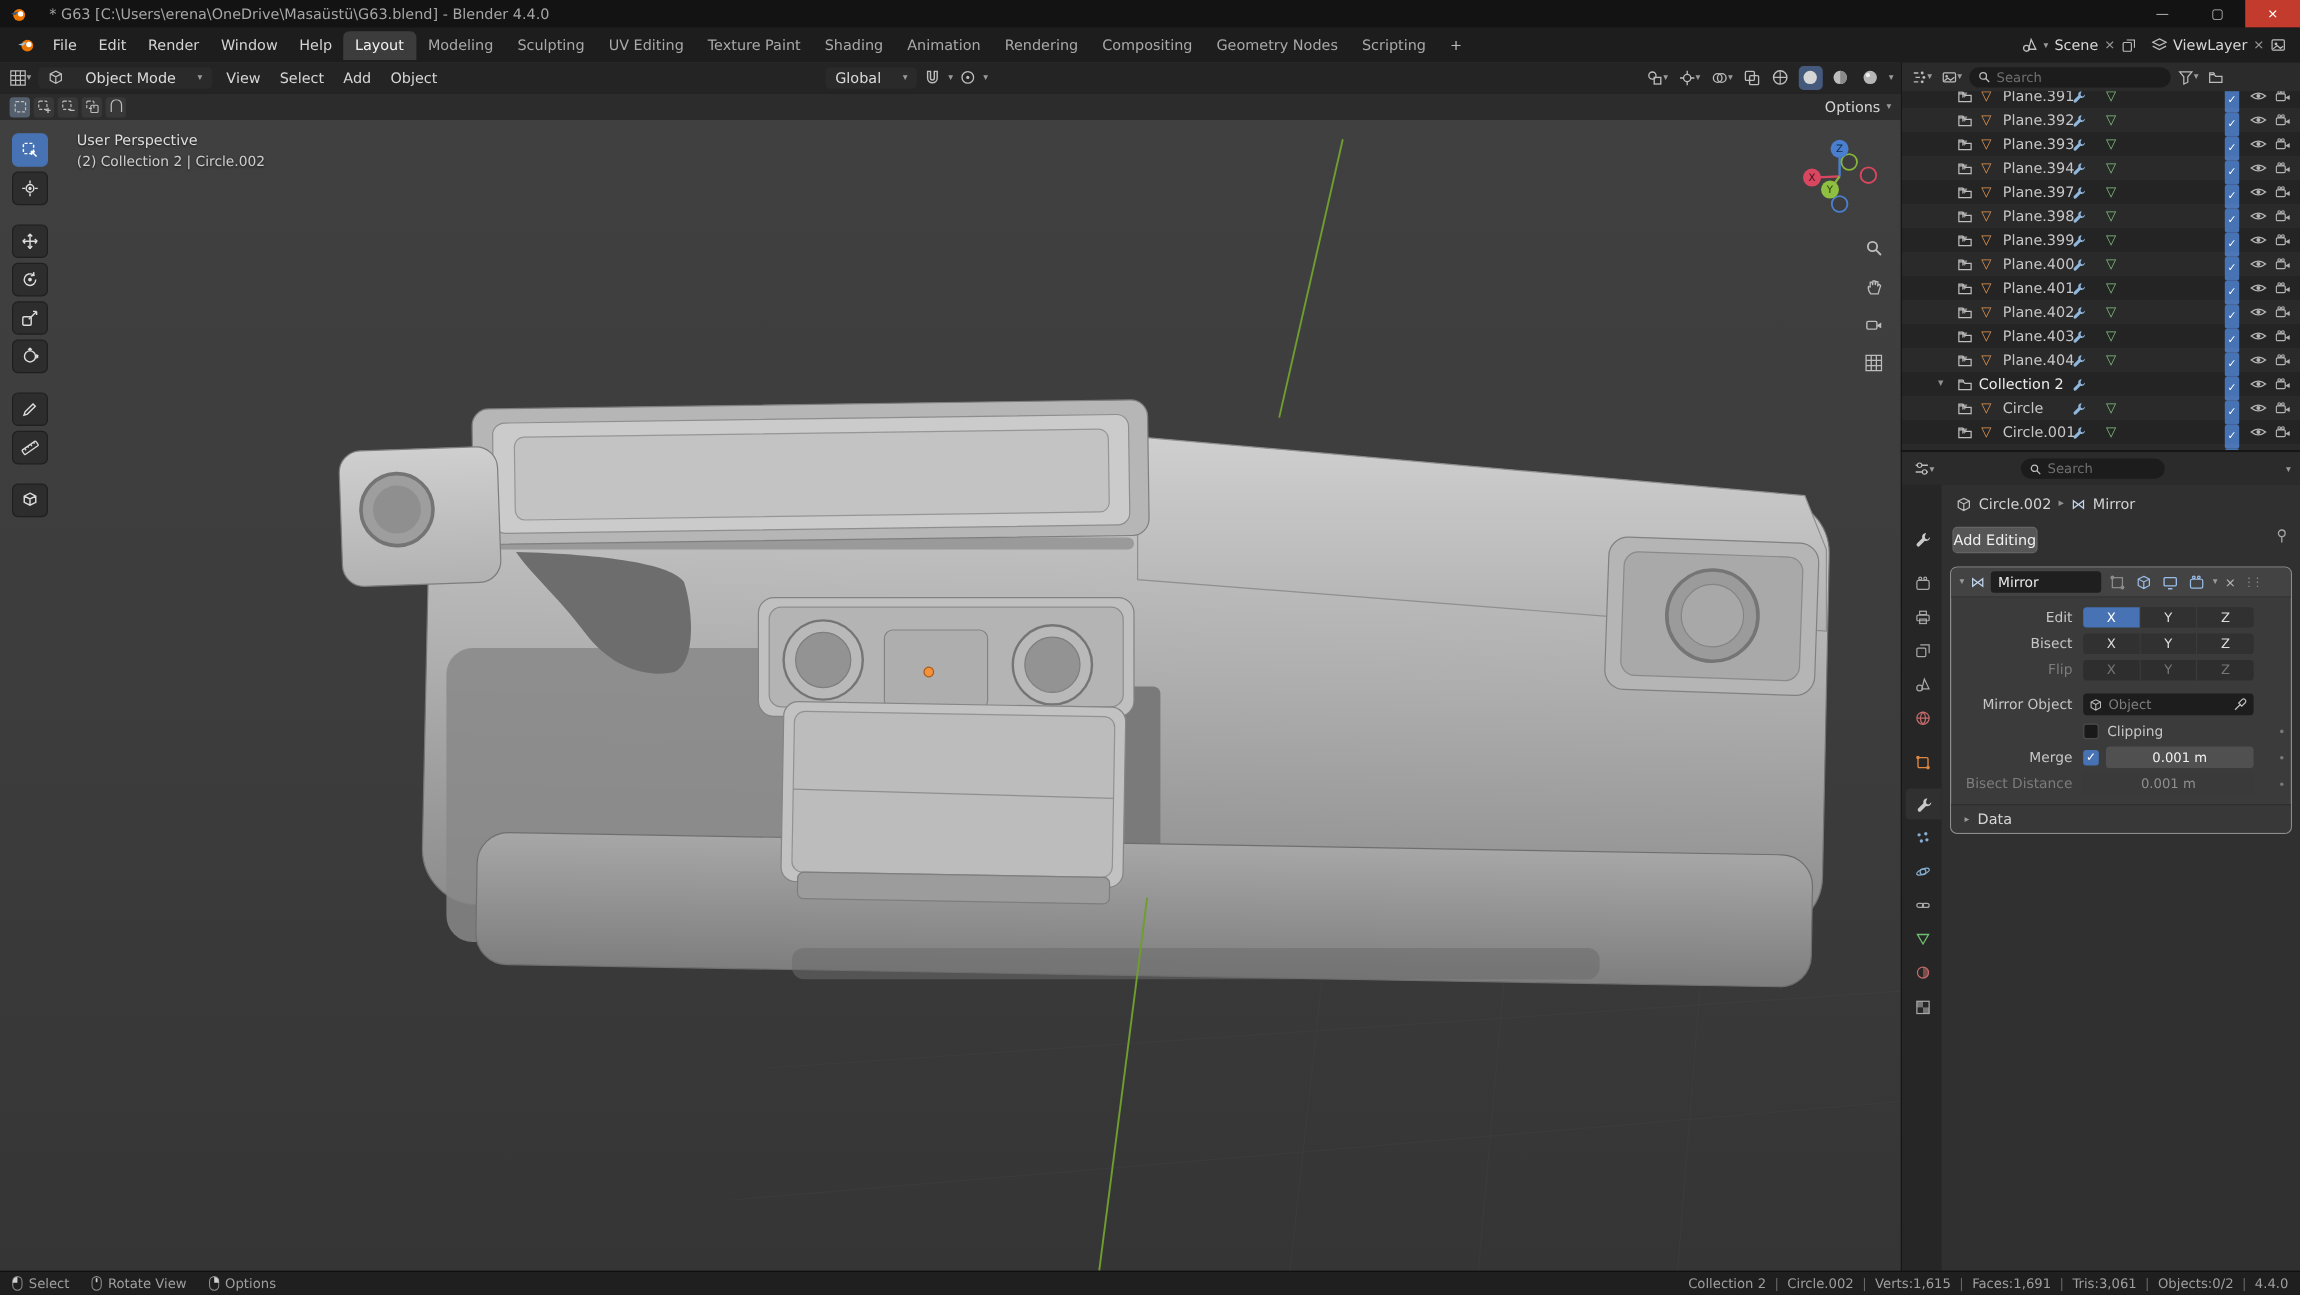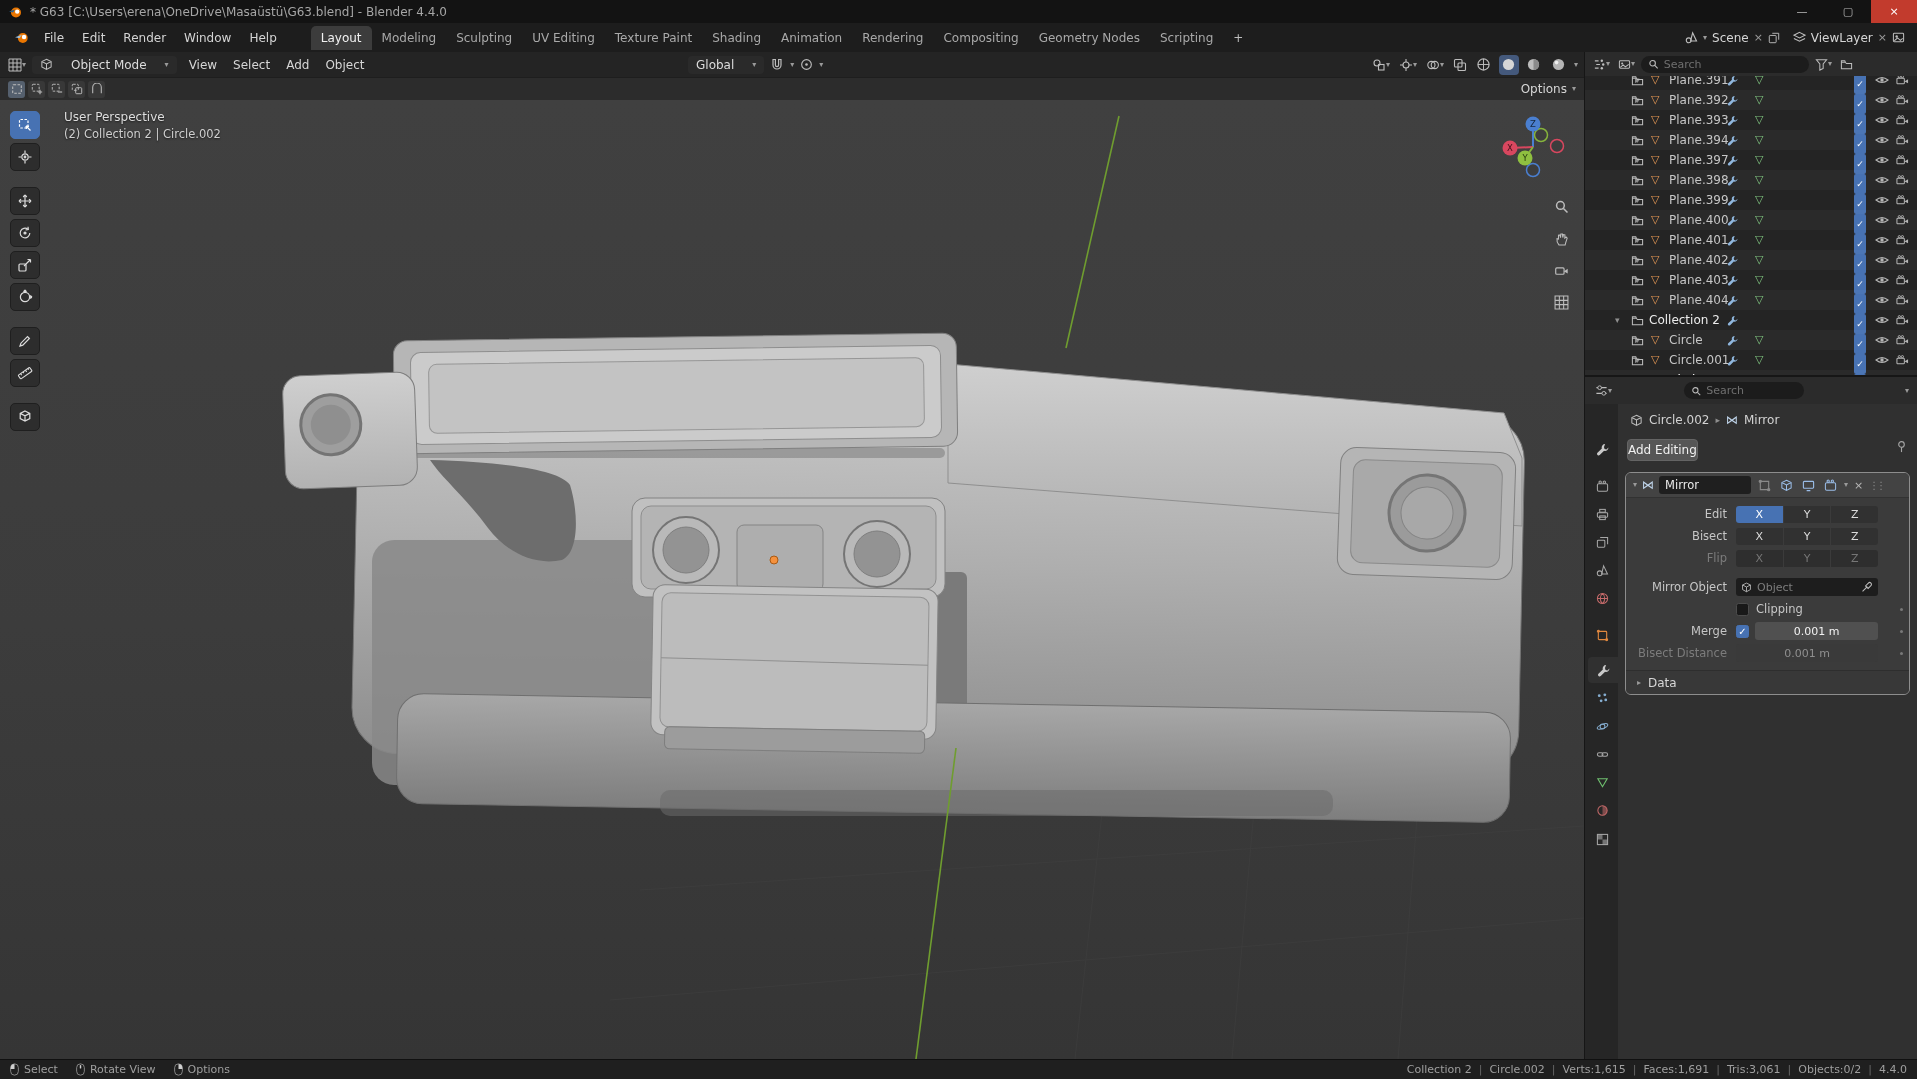--- a/index.html
+++ b/index.html
@@ -4,32 +4,32 @@
 <style>
 *{box-sizing:border-box;margin:0;padding:0;}
 html,body{width:1917px;height:1079px;}
 body{background:#111;font-family:"DejaVu Sans","Liberation Sans",sans-serif;font-size:12px;color:#c9c9c9;overflow:hidden;}
 #app{position:relative;width:1917px;height:1079px;background:#1d1d1d;}
 svg{display:block;}
 .icon{color:#bdbdbd;}
 .chev{font-size:8px;color:#9a9a9a;line-height:1;}
 
 
-.titlebar{position:absolute;top:0;left:0;right:0;height:23px;background:#131313;display:flex;align-items:center;padding-left:8px;gap:8px;}
+.titlebar{position:absolute;top:0;left:0;right:0;height:23px;background:#131313;display:flex;align-items:center;padding-left:8px;gap:19px;}
 .tb-title{color:#a6a6a6;font-size:12px;white-space:nowrap;}
 .tb-controls{margin-left:auto;display:flex;height:100%;}
 .tb-btn{width:46px;display:flex;align-items:center;justify-content:center;color:#bdbdbd;font-size:11px;}
 .tb-close{background:#c23b2d;color:#fff;}
 
 
 .menubar{position:absolute;top:23px;left:0;right:0;height:29px;background:#1d1d1d;display:flex;align-items:center;padding:0 8px;}
 .mb-logo{display:flex;align-items:center;gap:3px;padding:0 6px;}
 .menus{display:flex;align-items:center;}
 .menu-item{padding:4px 9px;border-radius:4px;color:#d4d4d4;white-space:nowrap;}
-.ws-tabs{display:flex;align-items:center;margin-left:25px;height:100%;}
+.ws-tabs{display:flex;align-items:center;margin-left:0;height:100%;}
 .ws-tab{padding:5px 10px;color:#a9a9a9;white-space:nowrap;border-radius:5px 5px 0 0;}
 .ws-tab.active{background:#3c3c3c;color:#f1f1f1;}
 .ws-add{padding:3px 8px;color:#bdbdbd;margin-left:2px;}
 .top-right{margin-left:auto;display:flex;align-items:center;gap:5px;}
 .tr-group{display:flex;align-items:center;gap:5px;padding:2px 4px;}
 .tr-label{color:#d6d6d6;}
 .tr-x{color:#9a9a9a;font-size:11px;}
 
 
 .main{position:absolute;top:52px;left:0;width:1917px;height:1007px;}

